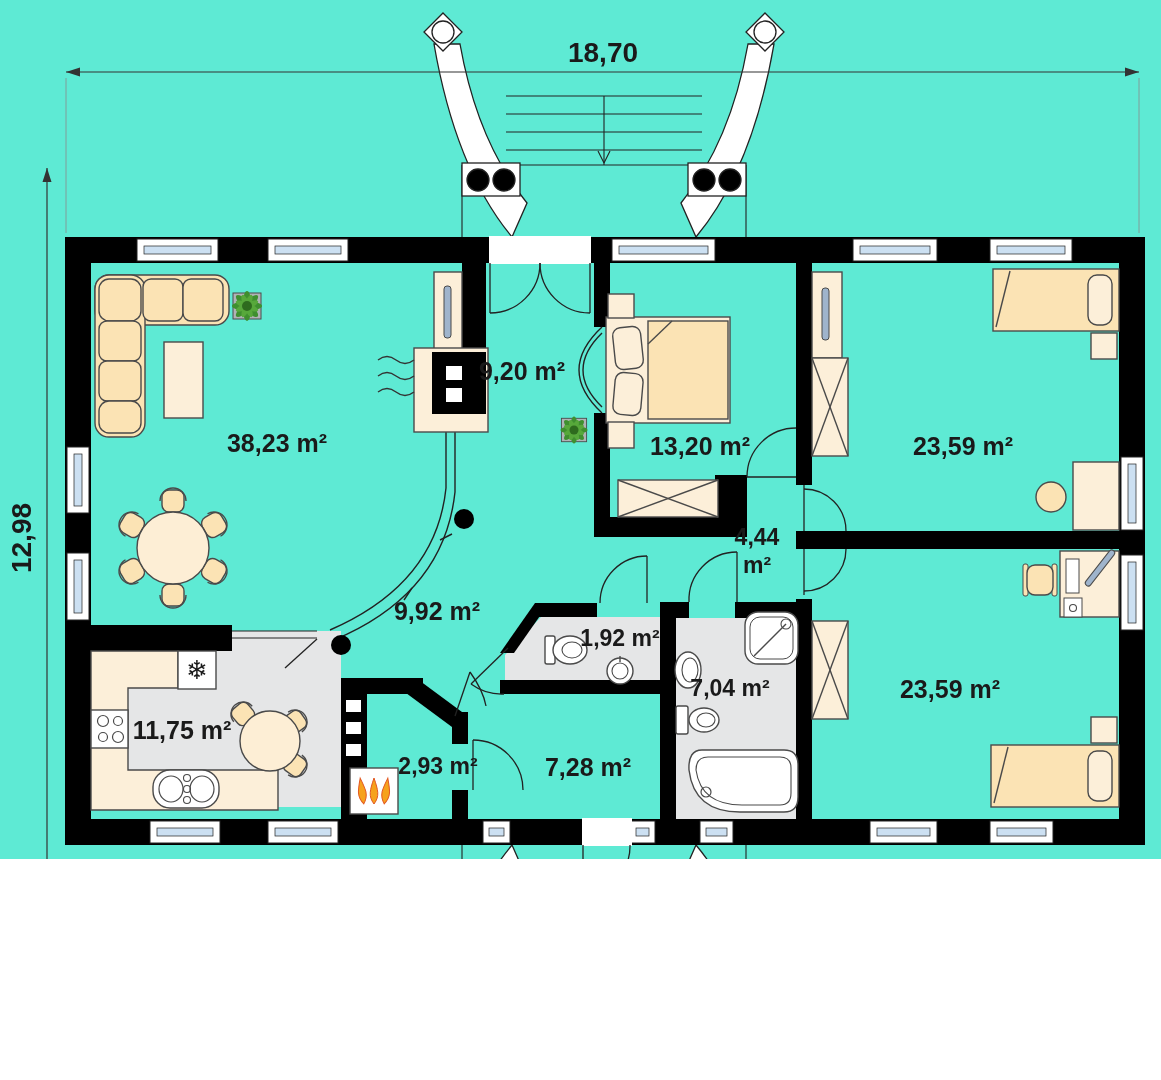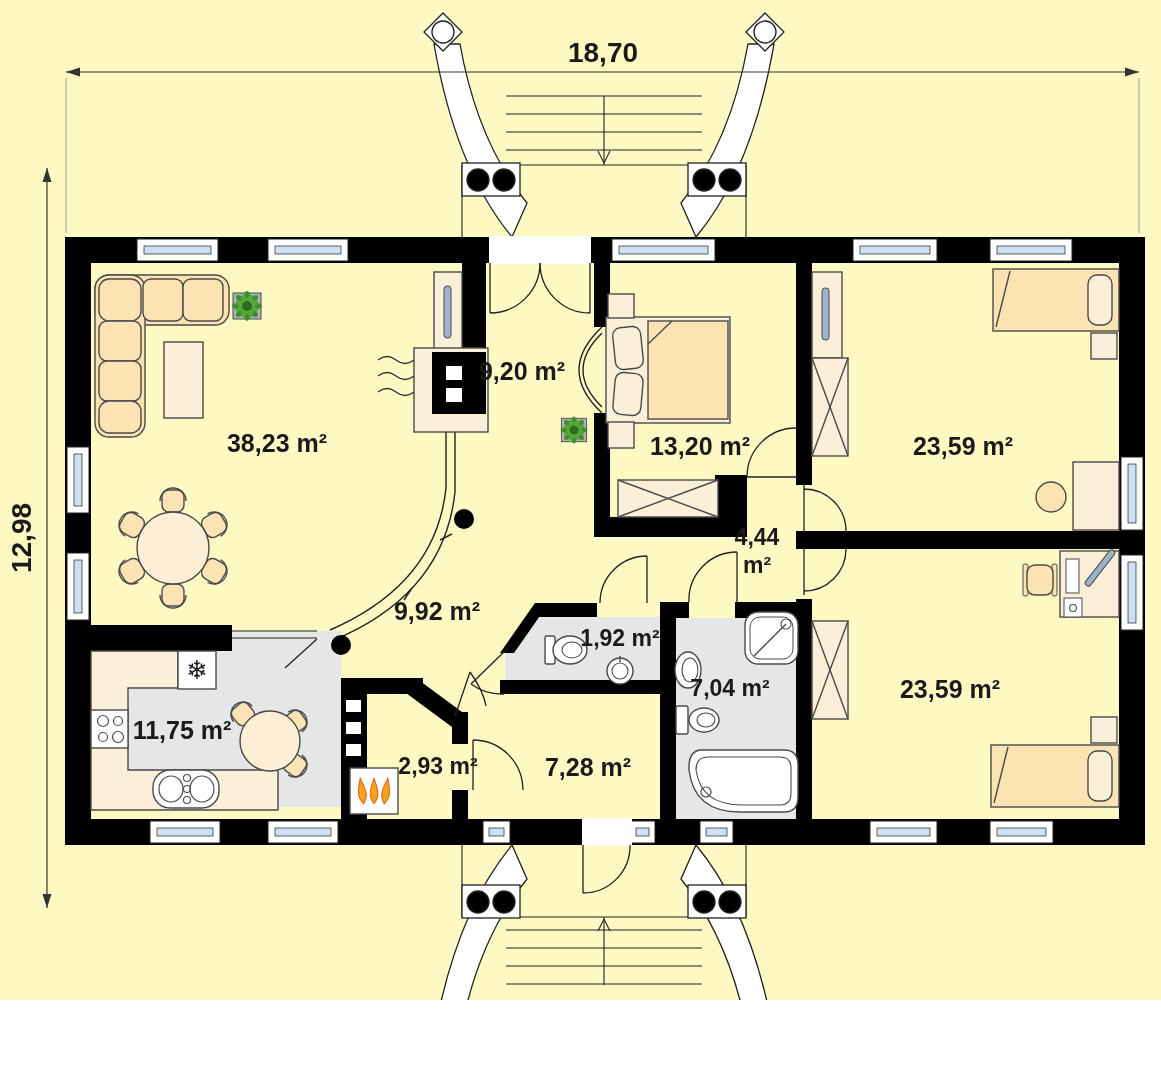--- a/index.html
+++ b/index.html
@@ -1,16 +1,16 @@
 <!DOCTYPE html>
 <html><head>
 <meta charset="utf-8">
 <style>
   html,body{margin:0;padding:0;background:#ffffff;}
-  .page{width:1161px;height:1000px;position:relative;background:#fef9c3;overflow:hidden;}
+  .page{width:1161px;height:859px;position:relative;background:#5eead4;overflow:hidden;}
   svg{display:block;font-family:"Liberation Sans", sans-serif;}
   text{fill:#1a1a1a;font-weight:bold;}
   .room-label{font-size:25px;}
   .room-label-sm{font-size:23px;}
   .dim-label{font-size:28px;}
   .fridge-glyph{font-size:26px;font-weight:normal;}
 </style>
 </head>
 <body>
 

